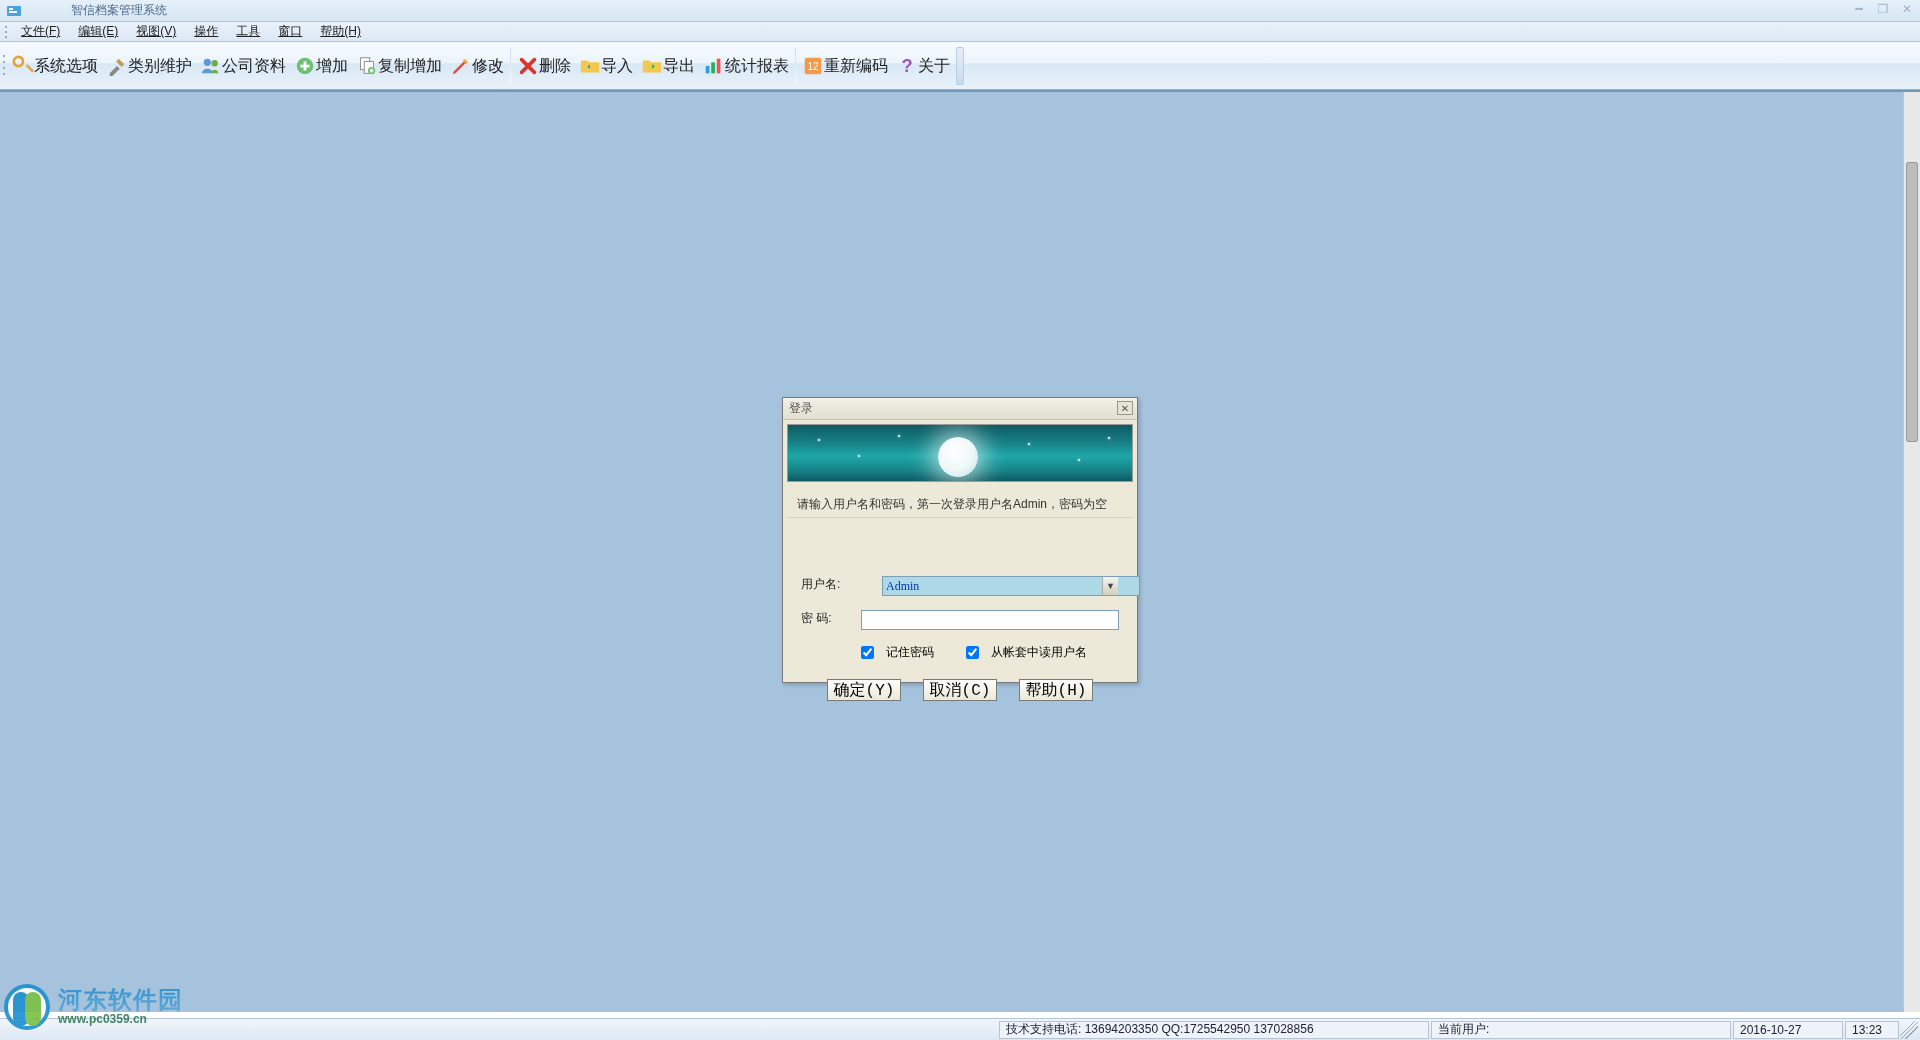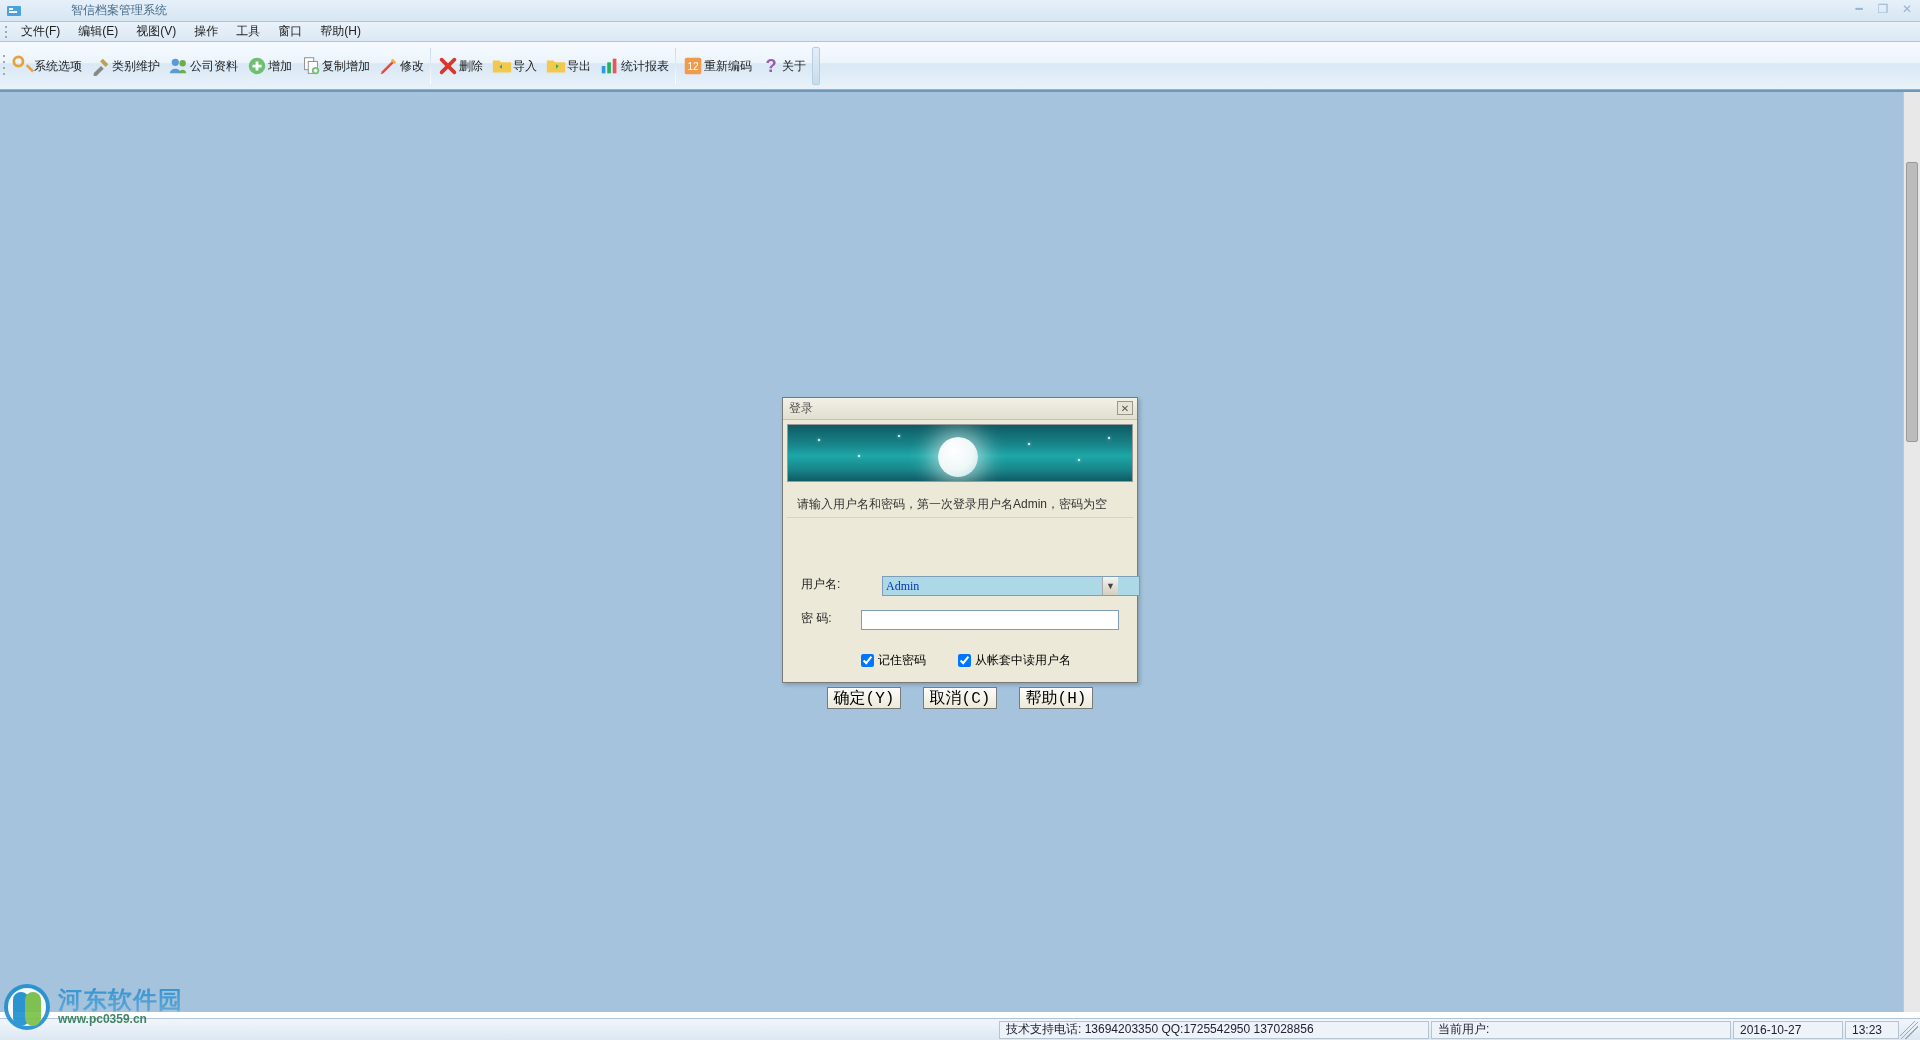--- a/index.html
+++ b/index.html
@@ -47,20 +47,21 @@
       margin-right: 4px;
       background:
         radial-gradient(circle at 2px 3px,#9ab 1px,transparent 1px),
         radial-gradient(circle at 2px 8px,#9ab 1px,transparent 1px),
         radial-gradient(circle at 2px 13px,#9ab 1px,transparent 1px);
     }
     .menu-item {
       padding: 8px 9px;
       color: #222;
       cursor: pointer;
+      text-decoration: underline;
     }
     
     .toolbar {
       height: 48px;
       background: linear-gradient(#f5faff 0%, #ecf4fb 45%, #d9e8f5 46%, #e9f2fa 100%);
       display: flex;
       align-items: center;
       border-bottom: 1px solid #8fb3d3;
       padding-left: 2px;
     }
@@ -75,21 +76,21 @@
     .tool-btn {
       display: flex;
       align-items: center;
       justify-content: center;
       padding: 2px 4px;
       min-width: 50px;
       cursor: pointer;
       height: 44px;
     }
     .tool-btn .ico { width: 22px; height: 22px; display: flex; align-items: center; justify-content: center; }
-    .tool-btn .lbl { margin-top: 2px; font-size: 12px; color: #222; }
+    .tool-btn .lbl { margin-top: 2px; font-size: 16px; color: #222; }
     .tool-sep { width: 1px; height: 36px; background: linear-gradient(#c7d8e8,#fff); margin: 0 2px; }
     .tool-end {
        width: 8px; height: 38px; margin-left: 2px;
        background: linear-gradient(#e3eef8,#c8dced);
        border: 1px solid #b8cde0; border-radius: 2px;
     }
     
     .client {
       position: absolute;
       top: 90px; 
@@ -163,21 +164,21 @@
       background: linear-gradient(#f3f3ef,#d3d0be);
       border-left: 1px solid #aaa; display:flex;align-items:center;justify-content:center;
       font-size:9px; color:#444; cursor:pointer;
     }
     .login-dialog .pwd {
       flex: 1; height: 20px; border: 1px solid #7f9db9; background:#fff;
     }
     .login-dialog .checks {
       display:flex; align-items:center; gap: 32px; padding-left: 60px; margin-top:6px; margin-bottom: 18px;
     }
-    .login-dialog .chk { display:flex; align-items:center; gap:4px;margin-top:8px; }
+    .login-dialog .chk { display:flex; align-items:center; gap:12px; }
     .login-dialog .chk input { width:13px; height:13px; }
     .login-dialog .btns { display:flex; justify-content:center; gap: 22px; }
     .login-dialog .btns button {
       width: 74px; height: 22px;
       background: linear-gradient(#fdfdfb,#ece9d8);
       border: 1px solid #7a7a7a;
       font-size: 16px; cursor:pointer;
       font-family: Liberation Mono, monospace;
     }
     

